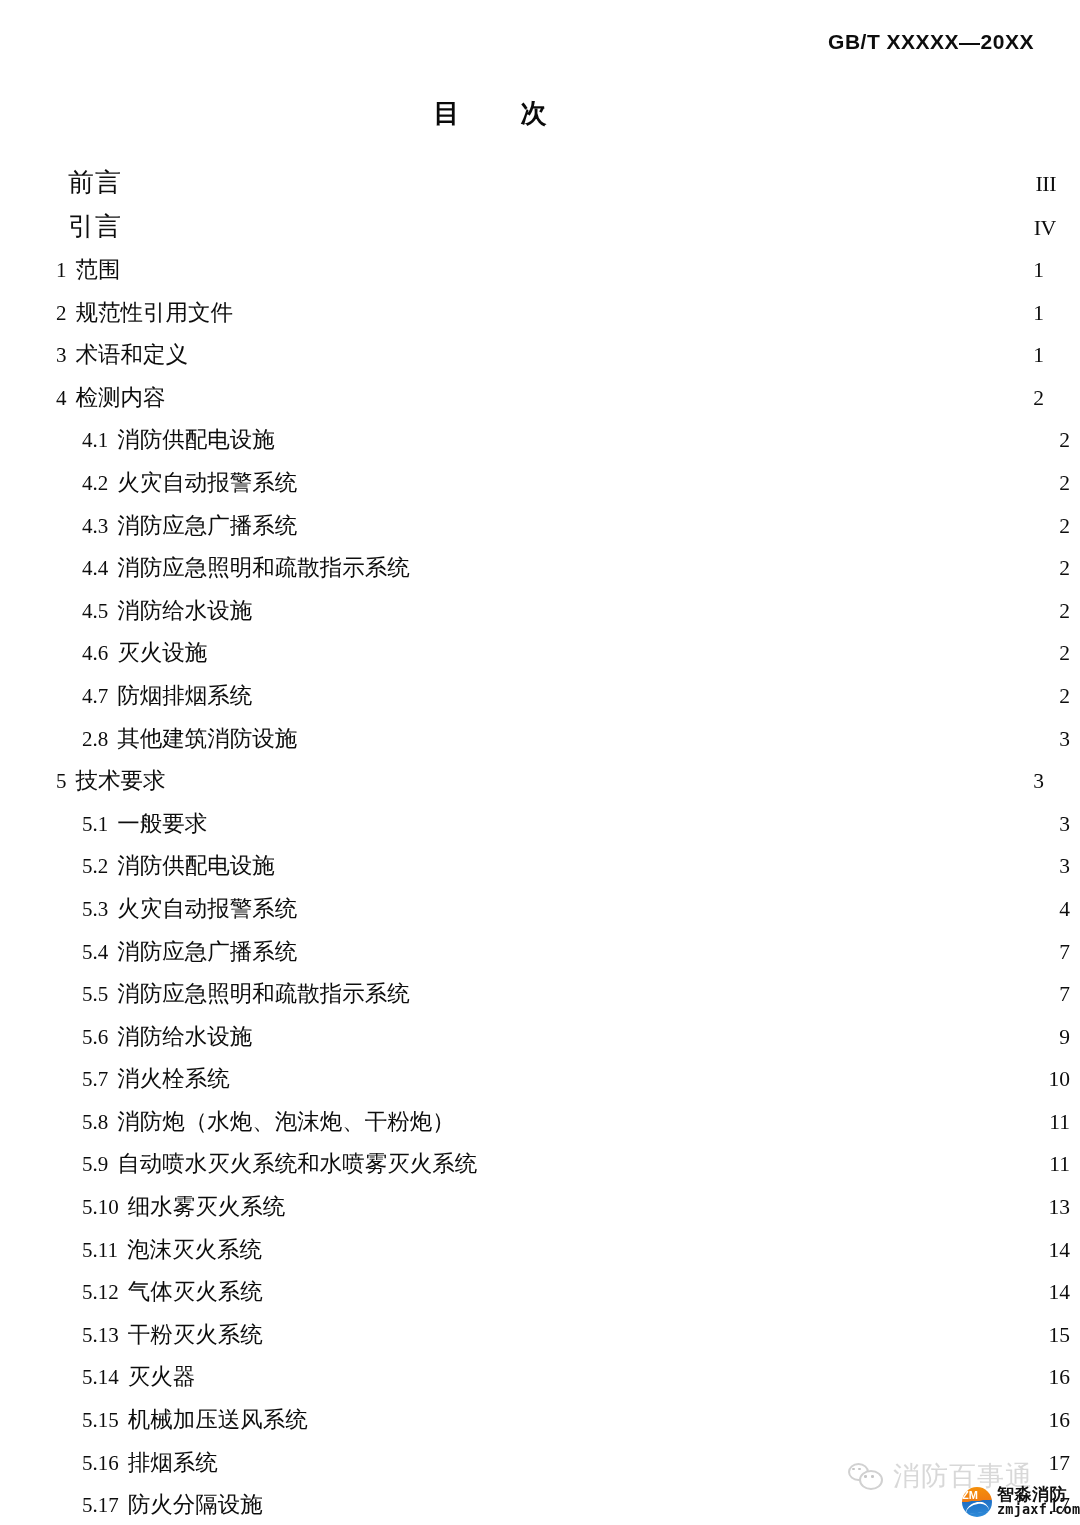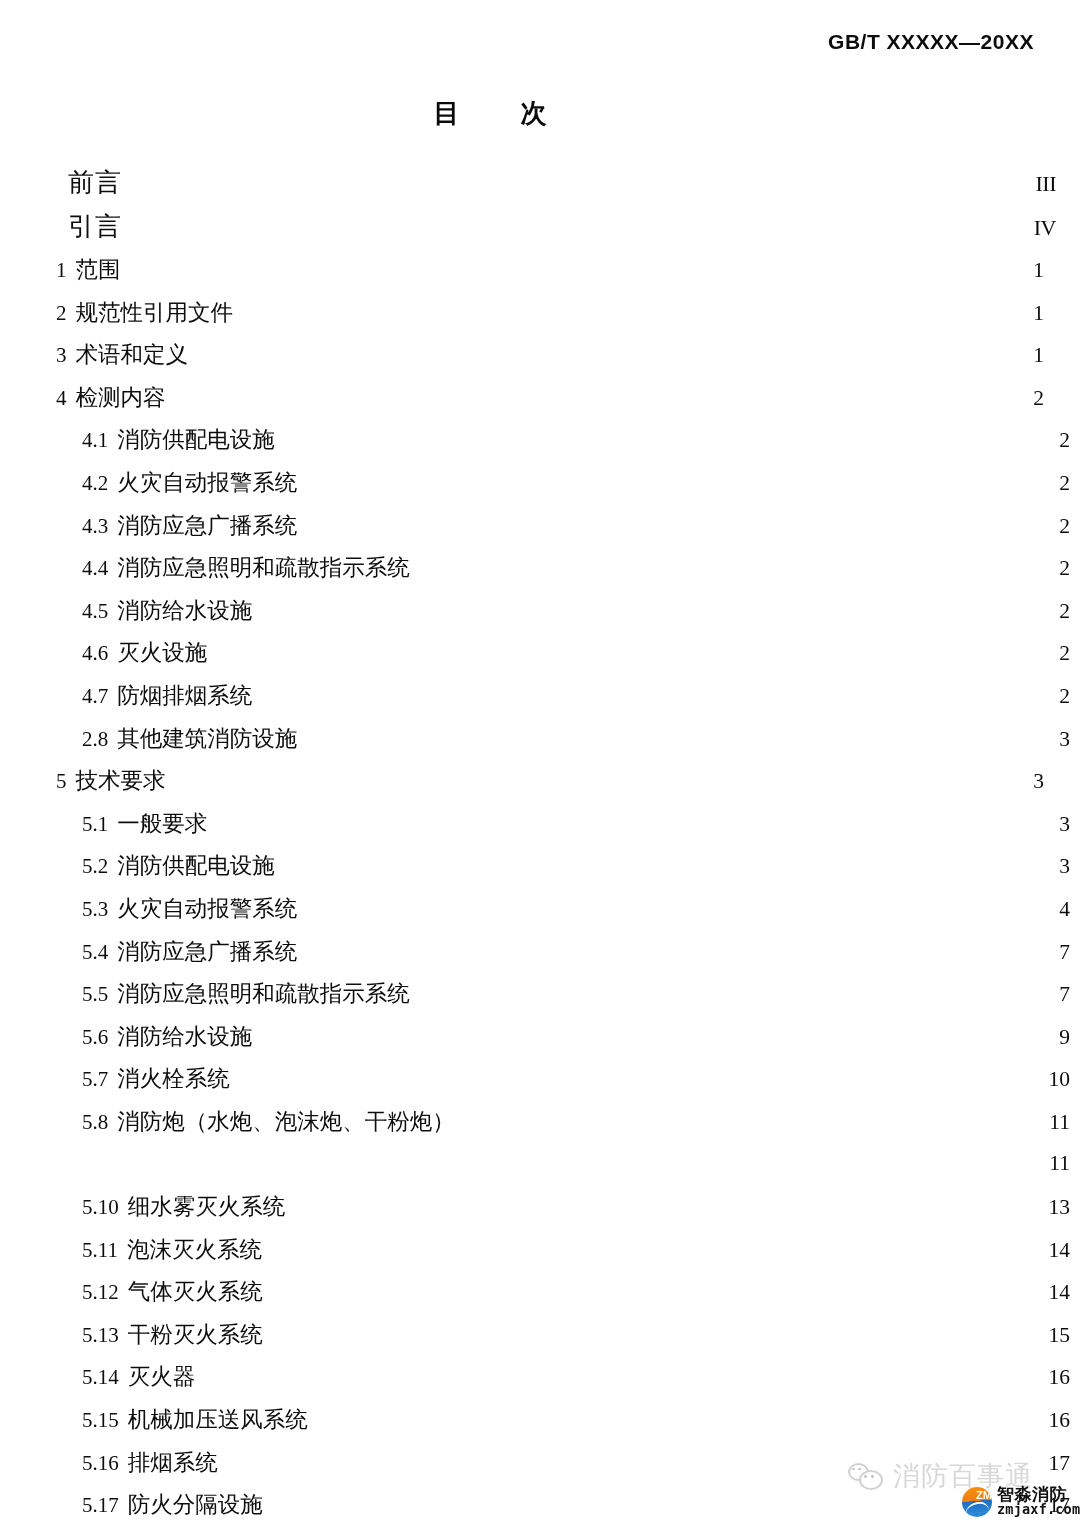--- a/index.html
+++ b/index.html
@@ -188,21 +188,21 @@
     border-radius: 50%;
     flex: 0 0 auto;
     position: relative;
     overflow: hidden;
     background: linear-gradient(175deg, #f5920b 0%, #f07c12 46%, #1f6fc4 47%, #2e8ddb 100%);
   }
   .zm-logo .zm-mark {
     position: absolute;
     left: 0; top: 2px;
     width: 100%;
-    text-align: right;
+    text-align: left;
     font-family: "Liberation Sans", "DejaVu Sans", sans-serif;
     font-size: 11px;
     font-weight: bold;
     color: #ffffff;
     line-height: 12px;
   }
   .zm-logo .zm-swoosh {
     position: absolute;
     left: 3px; bottom: 4px;
     width: 24px; height: 9px;
@@ -349,20 +349,21 @@
       <span class="entry-label"><span class="entry-num">5.7</span><span>消火栓系统</span></span>
       <span class="leader"></span>
       <span class="entry-page">10</span>
     </div>
     <div class="toc-entry level-2">
       <span class="entry-label"><span class="entry-num">5.8</span><span>消防炮（水炮、泡沫炮、干粉炮）</span></span>
       <span class="leader pad-left"></span>
       <span class="entry-page">11</span>
     </div>
     <div class="toc-entry level-2">
+      <span class="entry-label"><span class="entry-num">5.9</span><span>自动喷水灭火系统和水喷雾灭火系统</span></span>
       <span class="leader"></span>
       <span class="entry-page">11</span>
     </div>
     <div class="toc-entry level-2">
       <span class="entry-label"><span class="entry-num">5.10</span><span>细水雾灭火系统</span></span>
       <span class="leader"></span>
       <span class="entry-page">13</span>
     </div>
     <div class="toc-entry level-2">
       <span class="entry-label"><span class="entry-num">5.11</span><span>泡沫灭火系统</span></span>

